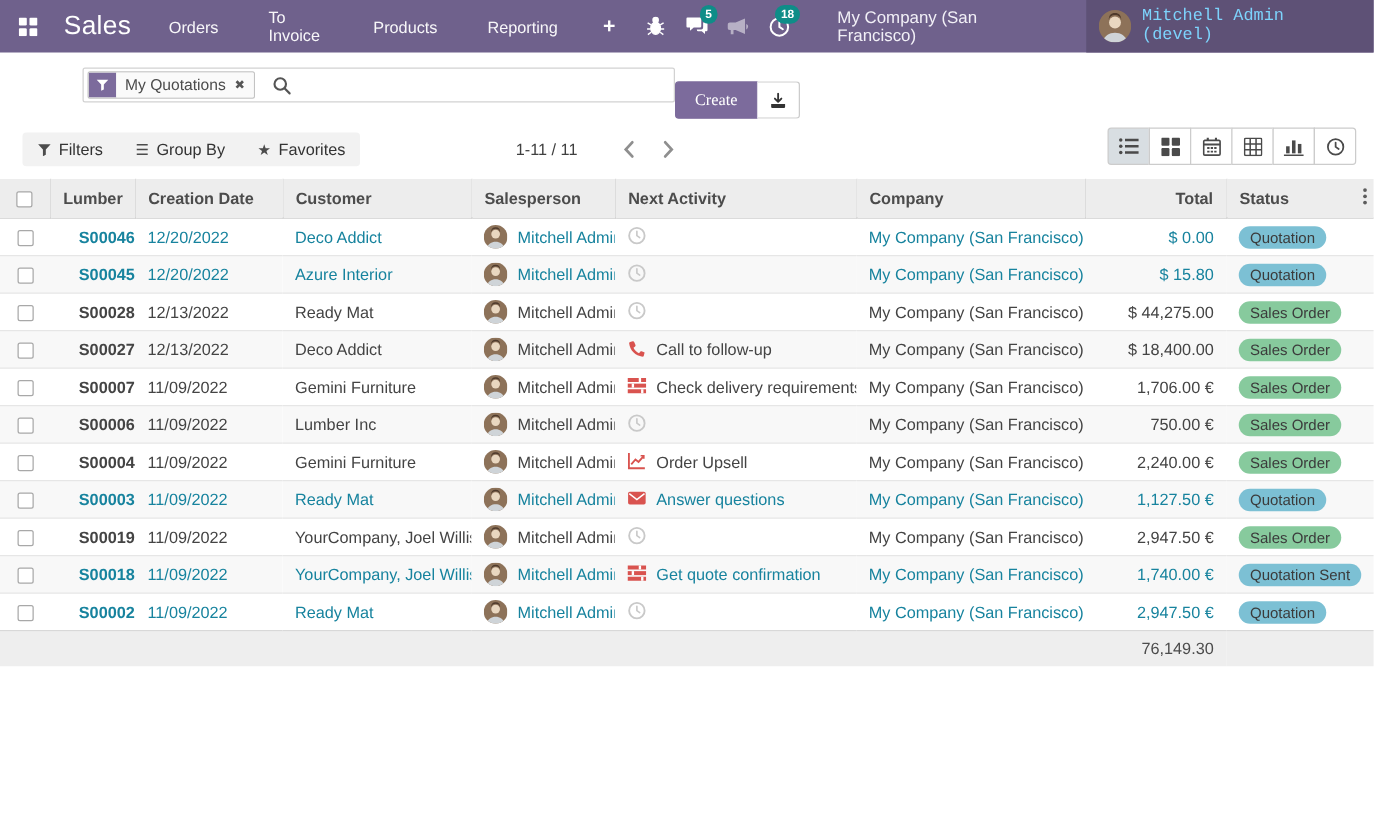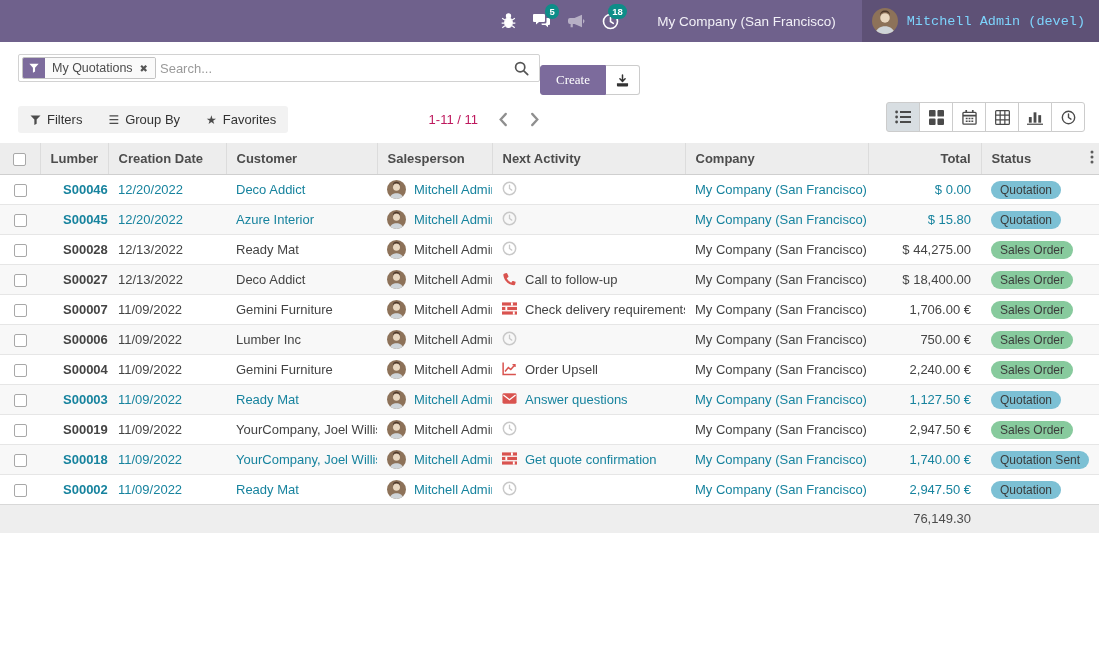--- a/index.html
+++ b/index.html
@@ -20,42 +20,42 @@
   .systray-badge { position:absolute; top:4px; right:0; background:var(--badge-bg,#0e8d88); color:#fff;
     font-size:9.5px; line-height:1; padding:2.5px 4.5px; border-radius:8px; font-weight:bold; }
   .company-label { display:flex; align-items:center; padding:0 26px 0 30px; font-size:13.5px; color:#f2f0f7; cursor:pointer; }
   .user-menu { display:flex; align-items:center; gap:9px; background:var(--navbar-user-bg,#5e5176); padding:0 14px 0 10px; cursor:pointer; }
   .user-avatar { width:26px; height:26px; border-radius:50%; overflow:hidden; flex:none; }
   .user-name { font-size:13.5px; color:#7dd3fc;font-family:Liberation Mono, monospace; }
 
   
   .control-panel { display:grid; grid-template-columns:1fr 545px; padding:12px 14px 0 18px; row-gap:0; }
   .page-title { font-size:19px; color:#494949; padding-top:3px; }
-  .searchbox { height:28px; border:1px solid #d2d2d2; border-radius:2px; display:flex; align-items:center; background:#fff; }
+  .searchbox { height:28px; border:1px solid #d2d2d2; border-radius:2px; display:flex; align-items:center; background:#fff;margin-left:48px; }
   .facet { display:flex; align-items:stretch; height:22px; margin:0 4px 0 3px; border:1px solid #c3c3c3; border-radius:2px; overflow:hidden; flex:none; cursor:pointer; }
   .facet-icon { width:22px; background:var(--btn-primary-bg,#7c6b9c); color:#fff; display:flex; align-items:center; justify-content:center; }
   .facet-body { display:flex; align-items:center; background:#fafafa; padding:0 7px; gap:7px; }
   .facet-label { font-size:12.5px; color:#4c4c4c; }
   .facet-remove { font-size:10px; color:#555; cursor:pointer; }
   .search-input { border:none; outline:none; flex:1; font-size:13px; color:#555; font-family:inherit; }
   .search-input::placeholder { color:#9a9a9a; }
   .search-btn { padding:0 10px; color:#555; cursor:pointer; display:flex; align-items:center; }
 
   .cp-row2 { display:flex; align-items:center; margin-top:11px; }
   .btn-group { display:flex; }
   .btn-create { background:var(--btn-primary-bg,#7c6b9c); color:#fff; border:1px solid var(--btn-primary-bg,#7c6b9c);
     border-radius:3px 0 0 3px; font-size:13px; padding:6px 15px; cursor:pointer; font-family:Liberation Serif, serif; }
   .btn-export { background:#fff; border:1px solid #ccc; border-left:none; border-radius:0 3px 3px 0; width:34px;
     display:flex; align-items:center; justify-content:center; cursor:pointer; color:#333; }
   .filter-bar { display:flex; align-items:center; justify-content:space-between; margin-top:11px; }
   .filter-buttons { background:#f2f2f2; border-radius:3px; display:flex; align-items:center; padding:6px 12px; gap:26px; }
   .filter-btn { display:flex; align-items:center; gap:6px; font-size:13px; color:#333; cursor:pointer; }
   .filter-btn svg, .filter-btn .glyph { color:#4c4c4c; }
   .glyph { font-size:12px; }
-  .pager { display:flex; align-items:flex-end; gap:20px; font-size:13px; color:#be185d; }
+  .pager { display:flex; align-items:flex-end; gap:36px; font-size:13px; color:#404040; }
   .pager-arrows { display:flex; gap:22px; }
   .pager-arrow { color:#8f8f8f; cursor:pointer; display:flex; align-items:center; }
 
   .view-switcher { grid-column:2; display:flex; justify-content:flex-end; margin-top:7px; }
   .vs-btn { width:34px; height:30px; background:#fff; border:1px solid #ccc; margin-left:-1px;
     display:flex; align-items:center; justify-content:center; color:#4a4a4a; cursor:pointer; }
   .vs-btn:first-child { border-radius:3px 0 0 3px; margin-left:0; }
   .vs-btn:last-child { border-radius:0 3px 3px 0; }
   .vs-btn.active { background:#d8dee2; }
 
@@ -84,20 +84,36 @@
   .pill-blue { background:var(--status-quotation-bg,#7cc0d4); }
   .pill-green { background:var(--status-sales-order-bg,#87ca9d); }
   tfoot td { background:var(--footer-bg,#eeeeee); padding:6px 10px; border-top:1px solid #d8d8d8; height:28px; }
   tfoot .sum { font-weight:normal; color:#4c4c4c; }
   .dots-v { position:absolute; right:5px; top:7px; color:#5c5c5c; cursor:pointer; }
 </style>
 </head>
 <body>
 
 <div class="navbar">
+  <div class="nav-left">
+    <div class="apps-btn">
+      <svg width="15" height="15" viewBox="0 0 14 14" fill="#fff">
+          <rect x="0" y="0" width="6" height="6" rx="1"></rect>
+          <rect x="8" y="0" width="6" height="6" rx="1"></rect>
+          <rect x="0" y="8" width="6" height="6" rx="1"></rect>
+          <rect x="8" y="8" width="6" height="6" rx="1"></rect>
+        </svg>
+    </div>
+    <div class="brand">Sales</div>
+    <div class="nav-item">Orders</div>
+    <div class="nav-item">To Invoice</div>
+    <div class="nav-item">Products</div>
+    <div class="nav-item">Reporting</div>
+    <div class="nav-plus">+</div>
+  </div>
   <div class="nav-right">
     <div class="systray-item">
       <svg width="15" height="16" viewBox="0 0 14 15" fill="#fff" stroke="#fff">
           <ellipse cx="7" cy="9" rx="3.6" ry="4.6"></ellipse>
           <circle cx="7" cy="2.8" r="2"></circle>
           <g stroke-width="1.1" fill="none">
             <path d="M3.6 6.5 1 5M3.4 9.5H.6M3.6 12 1.2 13.8M10.4 6.5 13 5M10.6 9.5h2.8M10.4 12l2.4 1.8"></path>
           </g>
         </svg>
     </div>
@@ -143,21 +159,20 @@
       <span class="facet-icon">
         <svg width="10" height="10" viewBox="0 0 14 13" fill="currentColor">
             <path d="M.5.5h13l-5 5.5v5.5l-3 1.5v-7z"></path>
           </svg>
       </span>
       <span class="facet-body">
         <span class="facet-label">My Quotations</span>
         <span class="facet-remove">✖</span>
       </span>
     </div>
-    <input class="search-input" placeholder="Search..." style="">
     <span class="search-btn">
       <svg width="15" height="15" viewBox="0 0 15 15" fill="none" stroke="#555" stroke-width="1.7">
           <circle cx="6.2" cy="6.2" r="4.6"></circle>
           <path d="M9.8 9.8 13.7 13.7" stroke-linecap="round"></path>
         </svg>
     </span>
   </div>
 
   <div class="cp-row2">
     <div class="btn-group">

